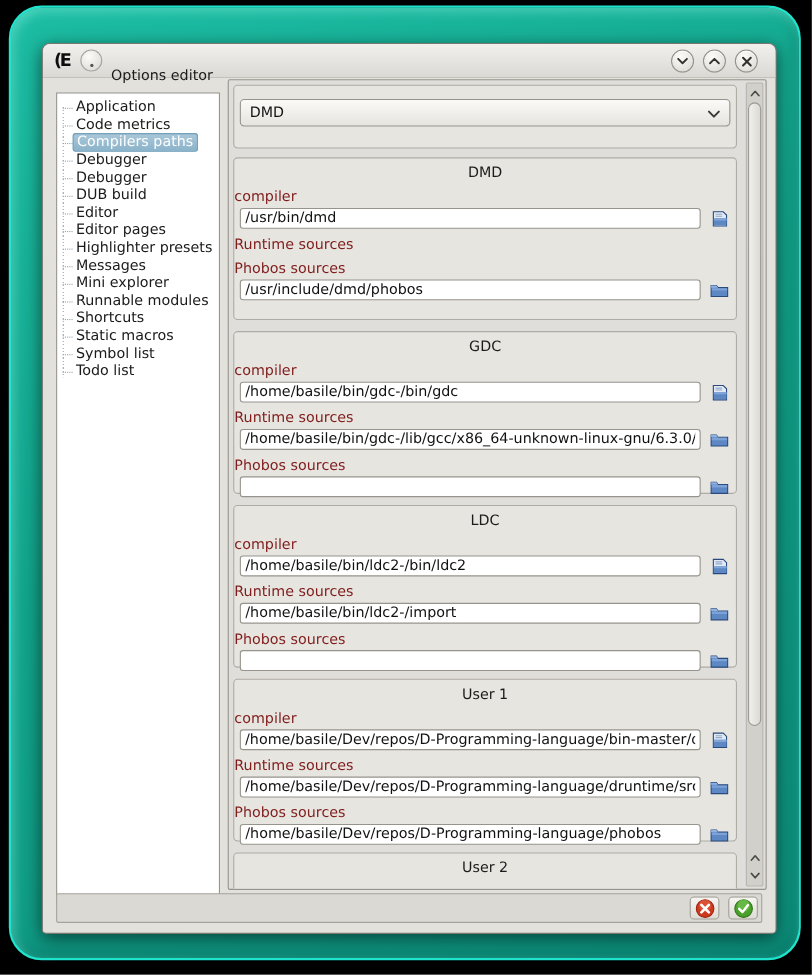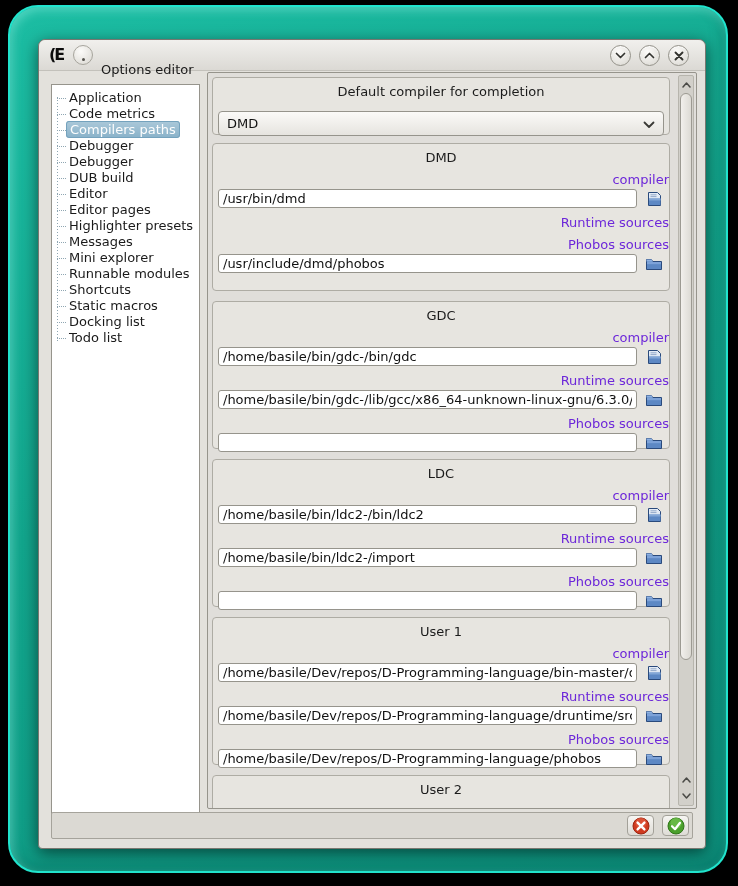--- a/index.html
+++ b/index.html
@@ -81,21 +81,21 @@
   .panel-content { position:absolute; left:0; top:0; right:20px; bottom:0;
     padding:4px 0 0 4px; overflow:hidden; }
   .group {
     width:458px; background:#e7e5e0; border:1px solid #aeaca4; border-radius:4px;
     box-sizing:border-box;
   }
   .g-default { height:58px; margin-bottom:8px; }
   .cgroup { height:148px; margin-bottom:10px; }
   .cgroup:last-child { height:88px; }
   .group-title { padding-top:6px; text-align:center; font-size:13px; color:#1b1b1b; }
-  .field-label { margin-top:7px; text-align:right; font-size:13px; color:#6d28d9; }
+  .field-label { margin-top:7px; text-align:left; font-size:13px; color:#7f1d1d; }
   .field-row { margin-top:2px; display:flex; align-items:center; padding:0 5px; gap:7px; }
   .field-row input {
     flex:1; min-width:0; height:17px; border:1px solid #96948c; border-radius:3px;
     padding:0 4px; background:#fff; color:#111;
     font:13px "DejaVu Sans","Liberation Sans",sans-serif;
   }
   .icon-btn { width:20px; height:17px; border:none; background:transparent; padding:0;
     display:flex; align-items:center; justify-content:center; cursor:pointer; }
   .combobox {
     margin:12px 5px 0; height:23px; border:1px solid #96948c; border-radius:4px;
@@ -169,30 +169,29 @@
         <div class="side-item"><span class="side-label">Debugger</span></div>
         <div class="side-item"><span class="side-label">DUB build</span></div>
         <div class="side-item"><span class="side-label">Editor</span></div>
         <div class="side-item"><span class="side-label">Editor pages</span></div>
         <div class="side-item"><span class="side-label">Highlighter presets</span></div>
         <div class="side-item"><span class="side-label">Messages</span></div>
         <div class="side-item"><span class="side-label">Mini explorer</span></div>
         <div class="side-item"><span class="side-label">Runnable modules</span></div>
         <div class="side-item"><span class="side-label">Shortcuts</span></div>
         <div class="side-item"><span class="side-label">Static macros</span></div>
-        <div class="side-item"><span class="side-label">Docking list</span></div>
+        <div class="side-item"><span class="side-label">Symbol list</span></div>
         <div class="side-item"><span class="side-label">Todo list</span></div>
       </div>
     <div class="splitter"></div>
 
     <div class="panel">
       <div class="panel-content">
 
         <div class="group g-default">
-          <div class="group-title">Default compiler for completion</div>
           <div class="combobox">
             <span class="combo-value">DMD</span>
             <span>
               <svg width="12" height="8" viewBox="0 0 12 8">
                   <polyline points="1.5,1.5 6,6 10.5,1.5" fill="none" stroke="#3a3a36" stroke-width="1.8" stroke-linecap="round" stroke-linejoin="round"></polyline>
                 </svg>
             </span>
           </div>
         </div>
 

